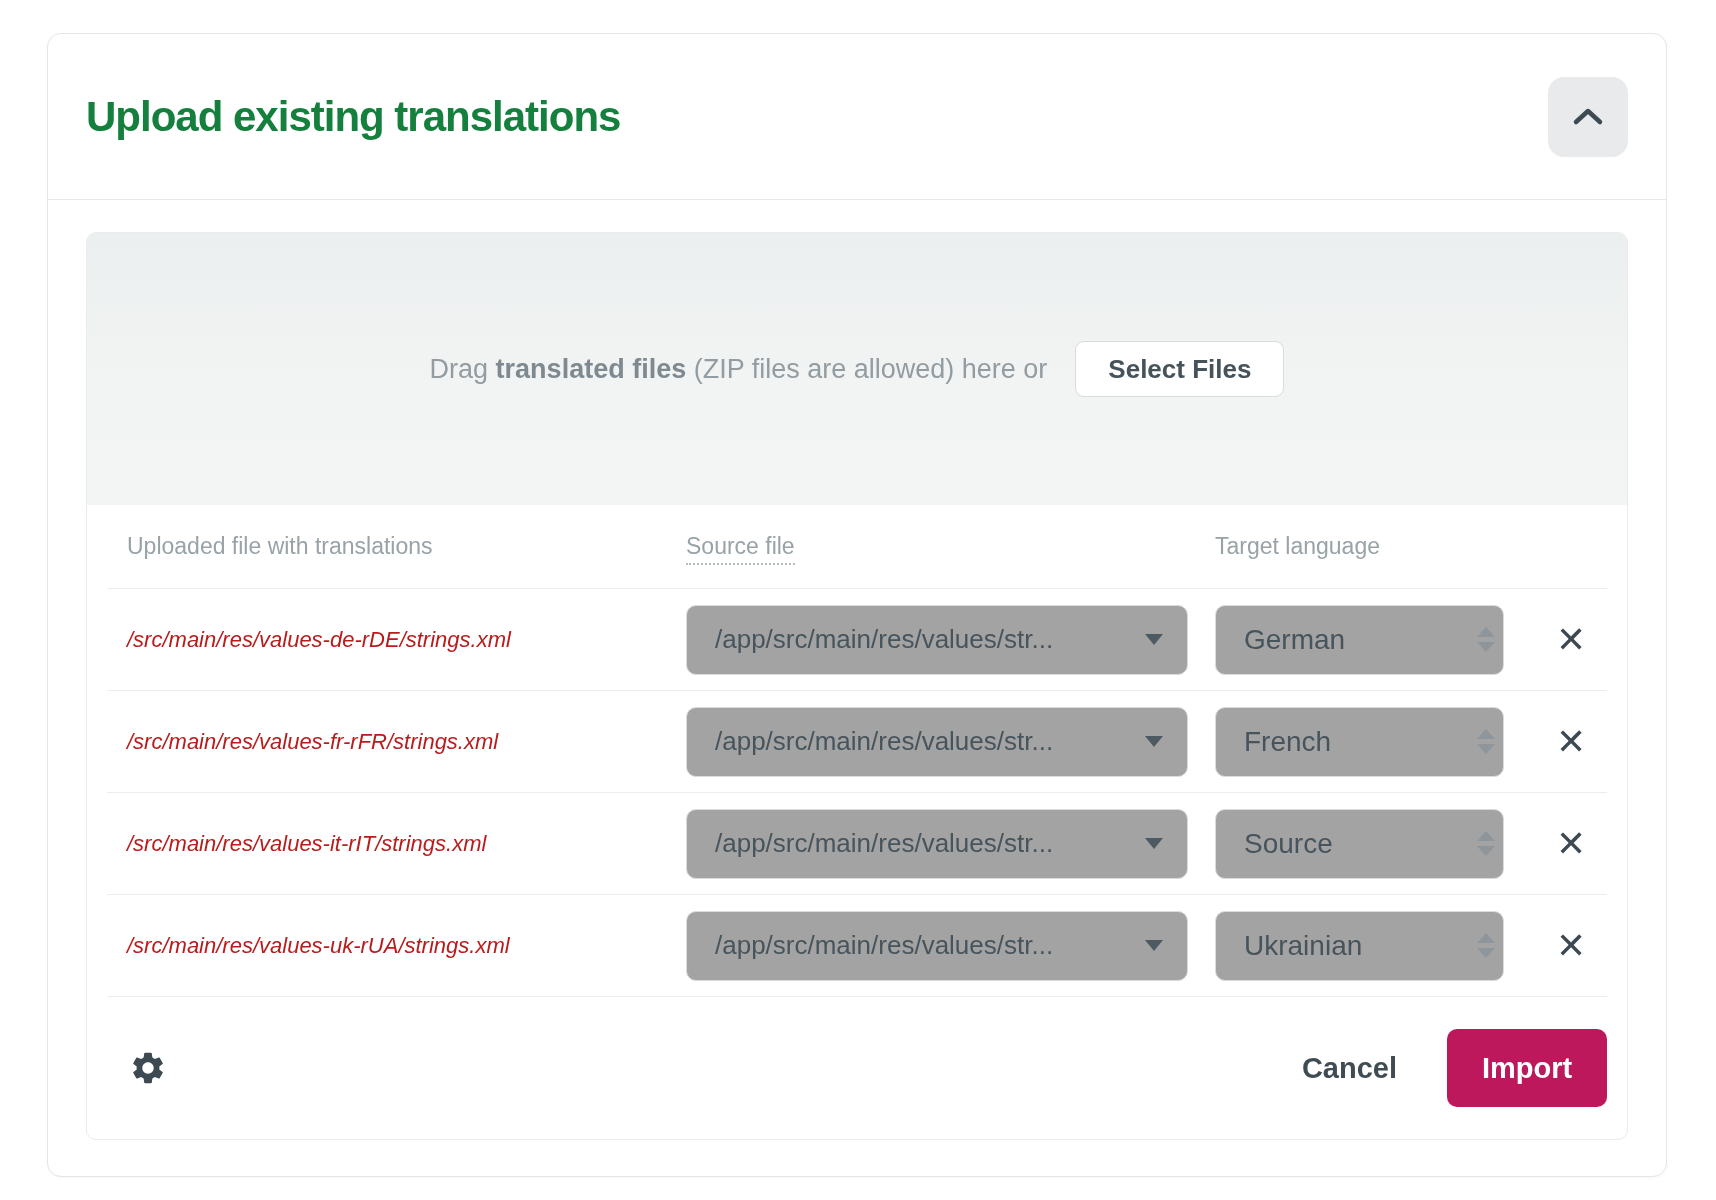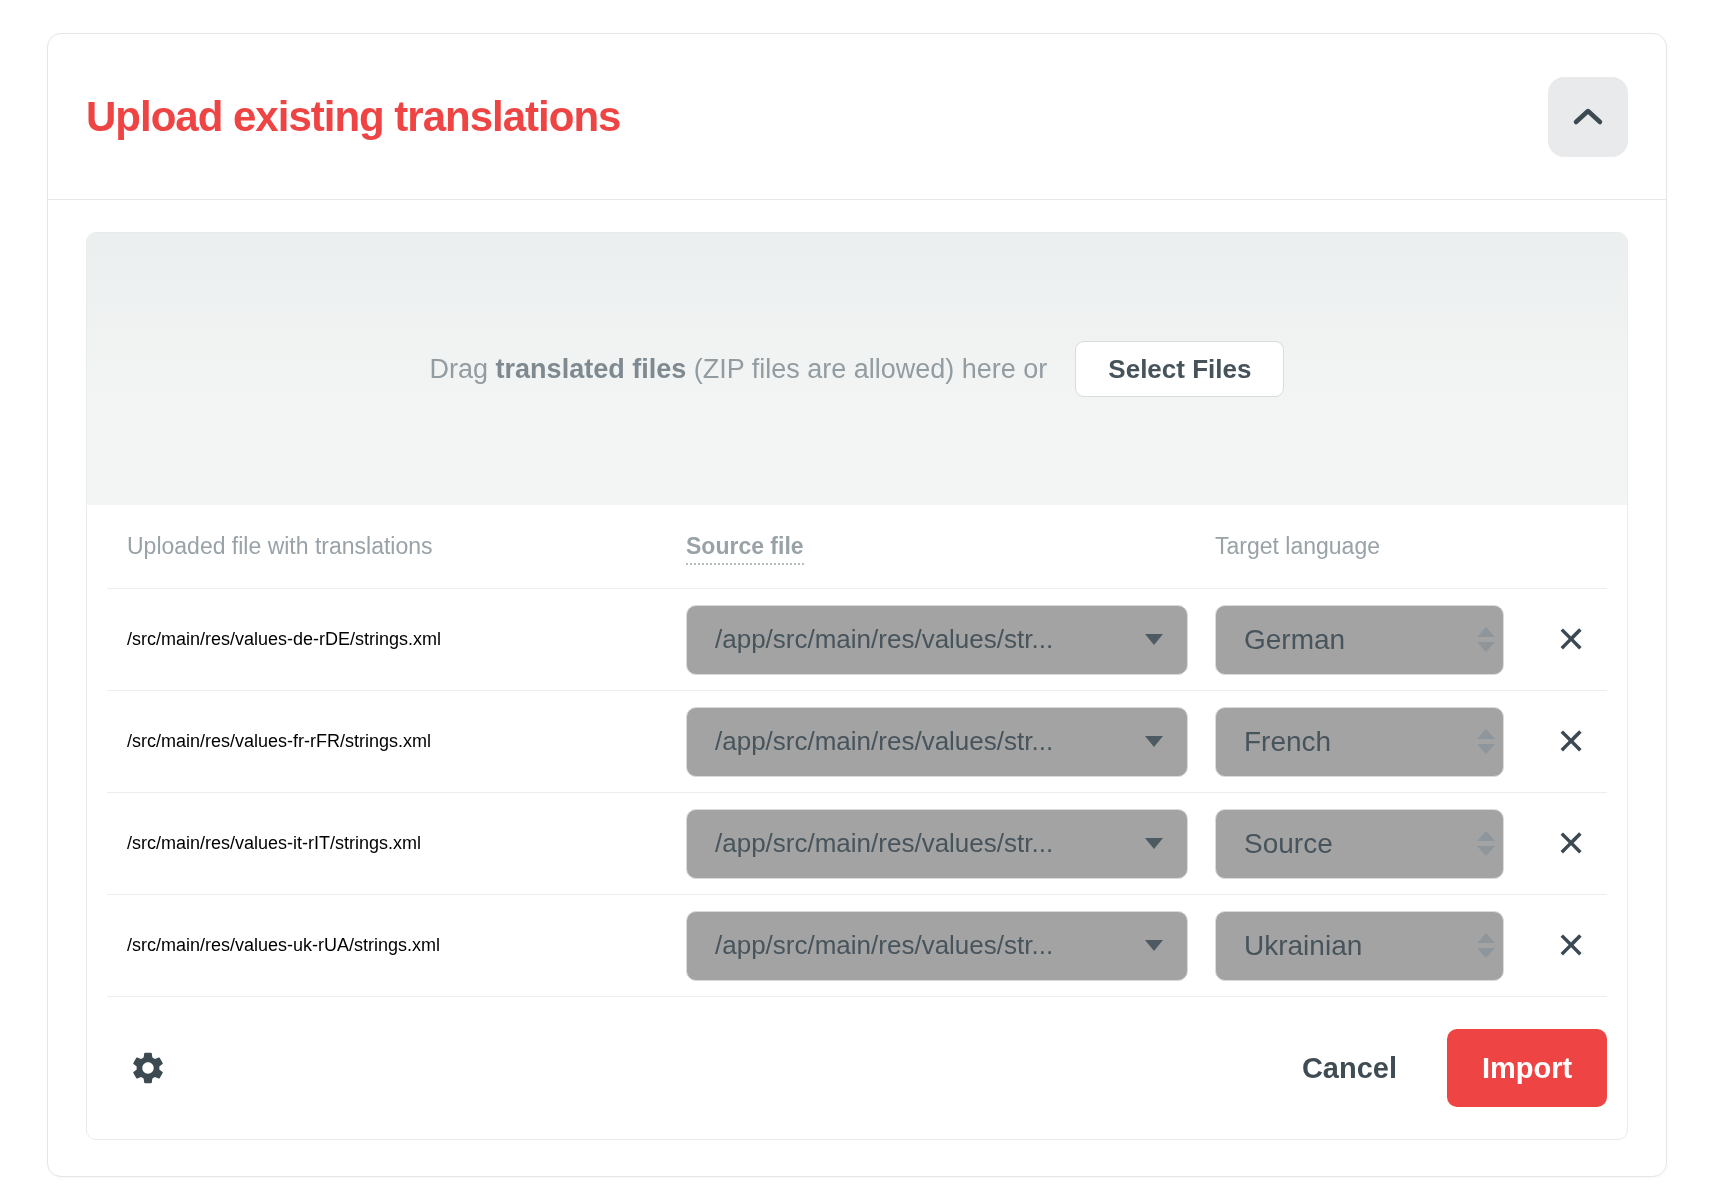--- a/index.html
+++ b/index.html
@@ -6,21 +6,21 @@
   html,body { width:1716px; height:1200px; overflow:hidden; background:#ffffff;
               font-family:"Liberation Sans", sans-serif; }
 
   .card { position:absolute; left:47px; top:33px; width:1620px; height:1144px;
           background:#fff; border:1px solid #e4e6e7; border-radius:14px;
           box-shadow:0 1px 3px rgba(0,0,0,.03); }
 
   
   .card-header { height:166px; display:flex; align-items:center; justify-content:space-between;
                  padding:0 38px 0 38px; border-bottom:1px solid #e7e9e9; }
-  .title { font-size:42px; font-weight:700; color:#ef4444; letter-spacing:-1px; }
+  .title { font-size:42px; font-weight:700; color:#15803d; letter-spacing:-1px; }
   .collapse-btn { width:80px; height:80px; background:#e9eaeb; border:none; border-radius:16px;
                   display:flex; align-items:center; justify-content:center; cursor:pointer; }
 
   
   .panel { margin:32px 38px 0 38px; height:908px; border:1px solid #eaecec; border-radius:10px;
            background:#fff; display:flex; flex-direction:column; }
 
   .dropzone { height:272px; border-radius:9px 9px 0 0;
               background:linear-gradient(180deg,#ecefef 0%,#f2f4f4 55%,#f3f4f4 100%);
               display:flex; align-items:center; justify-content:center; gap:28px; }
@@ -28,27 +28,27 @@
   .dz-text b { color:#7e8990; font-weight:700; }
   .select-files-btn { background:#fff; border:1px solid #d9dcdd; border-radius:9px;
                       height:56px; padding:0 32px; font-family:inherit;
                       font-size:26px; font-weight:700; color:#46535b; cursor:pointer; }
 
   
   .table-area { flex:1; margin:0 20px; display:flex; flex-direction:column; }
   .thead { height:84px; display:flex; align-items:center; padding-left:20px;
            border-bottom:1px solid #eceeee; font-size:23px; color:#98a2a7; }
   .th-file { width:559px; }
-  .th-source { width:529px;font-weight:bold; }
+  .th-source { width:529px; }
   .th-source span { border-bottom:2px dotted #b6bdc1; padding-bottom:4px; }
   .th-lang { flex:1; }
 
   .trow { height:102px; display:flex; align-items:center; padding-left:20px;
           border-bottom:1px solid #eceeee; }
-  .cell-file { width:559px; font-size:18px; color:#000000; }
+  .cell-file { width:559px; font-size:22px; color:#b91c1c;font-style:italic; }
   .select { height:70px; background:#a3a3a3; border:1px solid #d9dcdd; border-radius:10px;
             display:flex; align-items:center; justify-content:space-between; cursor:pointer; }
   .source-select { width:502px; padding:0 24px 0 28px; margin-right:27px; }
   .lang-select { width:289px; padding:0 8px 0 28px; }
   .sel-text { font-size:26px; color:#47545c; white-space:nowrap; overflow:hidden; }
   .lang-select .sel-text { font-size:28px; }
 
   .caret-down { width:0; height:0; border-left:9px solid transparent;
                 border-right:9px solid transparent; border-top:11px solid #4d5a62; }
   .caret-updown { display:flex; flex-direction:column; gap:5px; align-items:center; }
@@ -60,21 +60,21 @@
   .remove-btn { margin-left:auto; margin-right:10px; width:52px; height:52px;
                 background:none; border:none; font-size:36px; line-height:52px;
                 color:#3d4952; cursor:pointer; font-family:inherit; }
 
   
   .tfoot { height:142px; display:flex; align-items:center; padding-left:22px; }
   .gear-btn { background:none; border:none; cursor:pointer; display:flex; align-items:center; }
   .footer-right { margin-left:auto; display:flex; align-items:center;justify-content:space-between; }
   .cancel-btn { background:none; border:none; font-family:inherit; font-size:29px;
                 font-weight:700; color:#404c54; margin-right:50px; cursor:pointer; }
-  .import-btn { width:160px; height:78px; background:#ef4444; border:none; border-radius:10px;
+  .import-btn { width:160px; height:78px; background:#be185d; border:none; border-radius:10px;
                 font-family:inherit; font-size:29px; font-weight:700; color:#ffffff; cursor:pointer; }
 </style>
 </head>
 <body>
 
 <div class="card">
 
   <div class="card-header">
     <h1 class="title">Upload existing translations</h1>
     <button class="collapse-btn">

